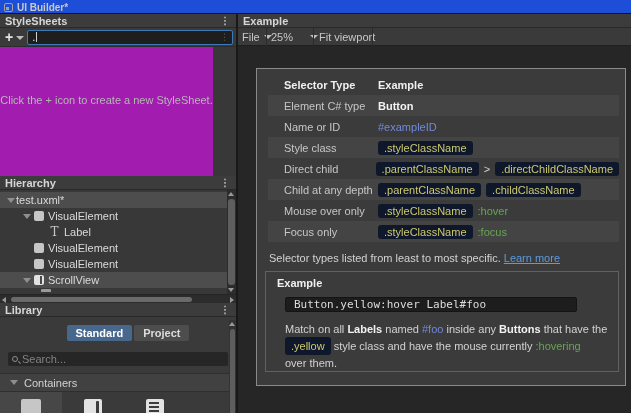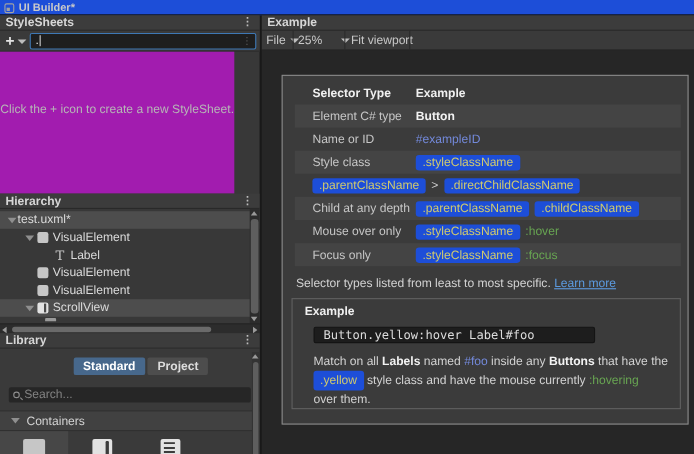--- a/index.html
+++ b/index.html
@@ -110,28 +110,28 @@
   .t-head .h2 { font-weight:bold; color:#F0F0F0; }
   .t-row { height:21px; display:flex; align-items:center; padding-left:16px; }
   .t-row.striped { background:#444444; }
   .cell-label { width:94px; color:#C6C6C6; }
   .cell-example { display:flex; align-items:center; }
   .cell-example .seg + .seg { margin-left:5px; }
 
   .seg-plain { color:#D2D2D2; }
   .seg-bold { font-weight:bold; color:#F2F2F2; }
   .seg-id { color:#7389DA; }
-  .seg-chip { background:#1d4ed8; color:#CFC96E; border-radius:3px; padding:1px 6px; display:inline-block; }
+  .seg-chip { background:#0f172a; color:#CFC96E; border-radius:3px; padding:1px 6px; display:inline-block; }
   .seg-pseudo { color:#68A552; }
   .seg-link { color:#5C9BE0; text-decoration:underline; cursor:pointer; }
 
   #help-note { margin:10px 6px 0 12px; white-space:pre-wrap; color:#D2D2D2; }
   #example-box { margin:7px 8px 0 8px; width:354px; height:101px; border:1px solid #616161; padding:5px 10px; }
   #example-title { font-weight:bold; color:#F0F0F0; margin-left:1px; }
-  #example-code { margin:8px 0 0 9px; width:256px; height:15px; background:#1D1D1D; border:1px solid #141414; border-radius:2px; display:flex; align-items:center; padding:0 8px; font-family:"DejaVu Sans Mono", monospace; font-size:11px; color:#DCDCDC; }
+  #example-code { margin:8px 0 0 9px; width:292px; height:15px; background:#1D1D1D; border:1px solid #141414; border-radius:2px; display:flex; align-items:center; padding:0 8px; font-family:"DejaVu Sans Mono", monospace; font-size:11px; color:#DCDCDC; }
   #example-desc { margin:9px 0 0 9px; }
   .desc-line { white-space:pre-wrap; line-height:16px; }
 </style>
 </head>
 <body>
 
 <div id="topbar" class="abs">
   <div id="tab-uibuilder">
     <div class="uib-icon"></div>
     <span>UI Builder*</span>
@@ -307,20 +307,21 @@
                 <span class="seg seg-id">#exampleID</span>
               </span>
             </div>
             <div class="t-row striped">
               <span class="cell-label">Style class</span>
               <span class="cell-example">
                 <span class="seg seg-chip">.styleClassName</span>
               </span>
             </div>
             <div class="t-row">
+              <span class="cell-label">Direct child</span>
               <span class="cell-example">
                 <span class="seg seg-chip">.parentClassName</span>
                 <span class="seg seg-plain">&gt;</span>
                 <span class="seg seg-chip">.directChildClassName</span>
               </span>
             </div>
             <div class="t-row striped">
               <span class="cell-label">Child at any depth</span>
               <span class="cell-example">
                 <span class="seg seg-chip">.parentClassName</span>

